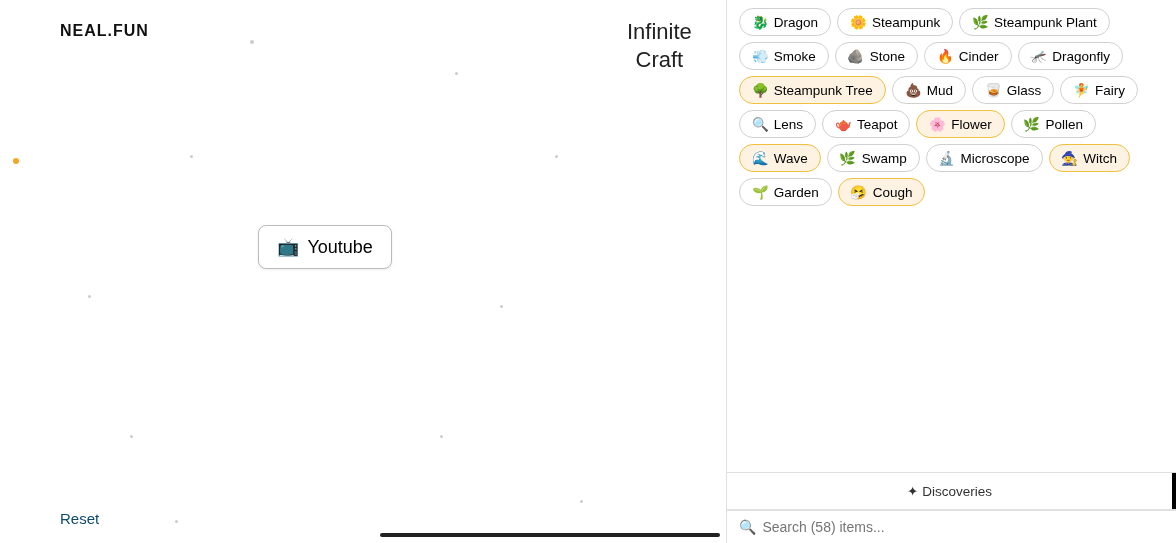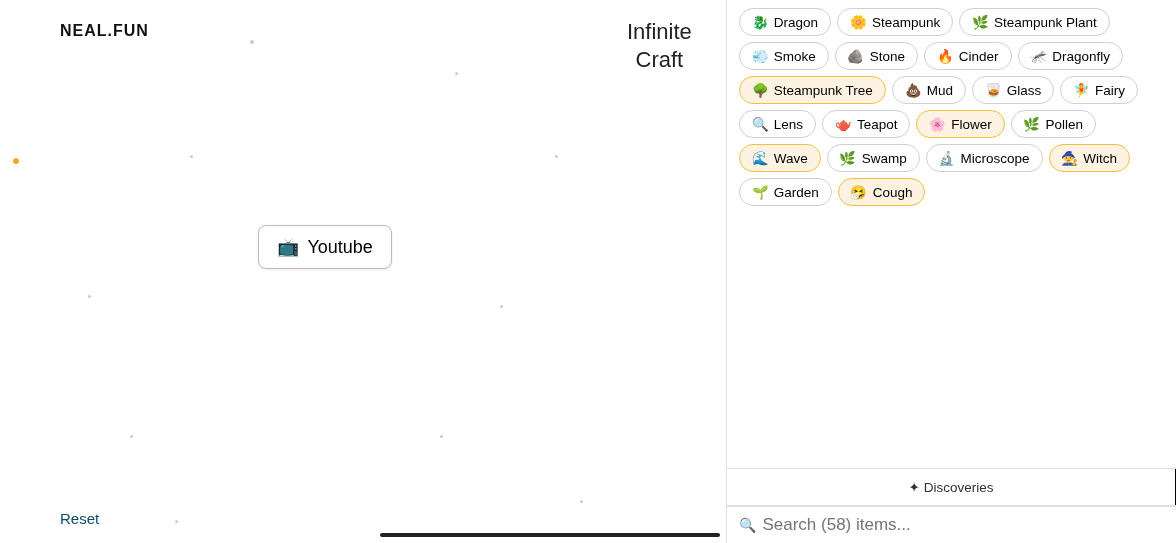--- a/index.html
+++ b/index.html
@@ -145,36 +145,36 @@
       background: none;
       border: none;
       color: #333;
       display: flex;
       align-items: center;
       justify-content: center;
       gap: 5px;
     }
 
     .tab-btn:first-child {
-      border-right: 1px solid #000000;
+      border-right: 4px solid #000000;
     }
 
     .search-bar {
       display: flex;
       align-items: center;
       padding: 8px 12px;
       border-top: 1px solid #e0e0e0;
       gap: 6px;
     }
 
     .search-input {
       flex: 1;
       border: none;
       outline: none;
-      font-size: 17px;
+      font-size: 14px;
       color: #888;
       background: transparent;
     }
   </style>
 </head>
 <body>
 
 <div class="canvas-area">
 
   <div class="logo">NEAL.FUN</div>

